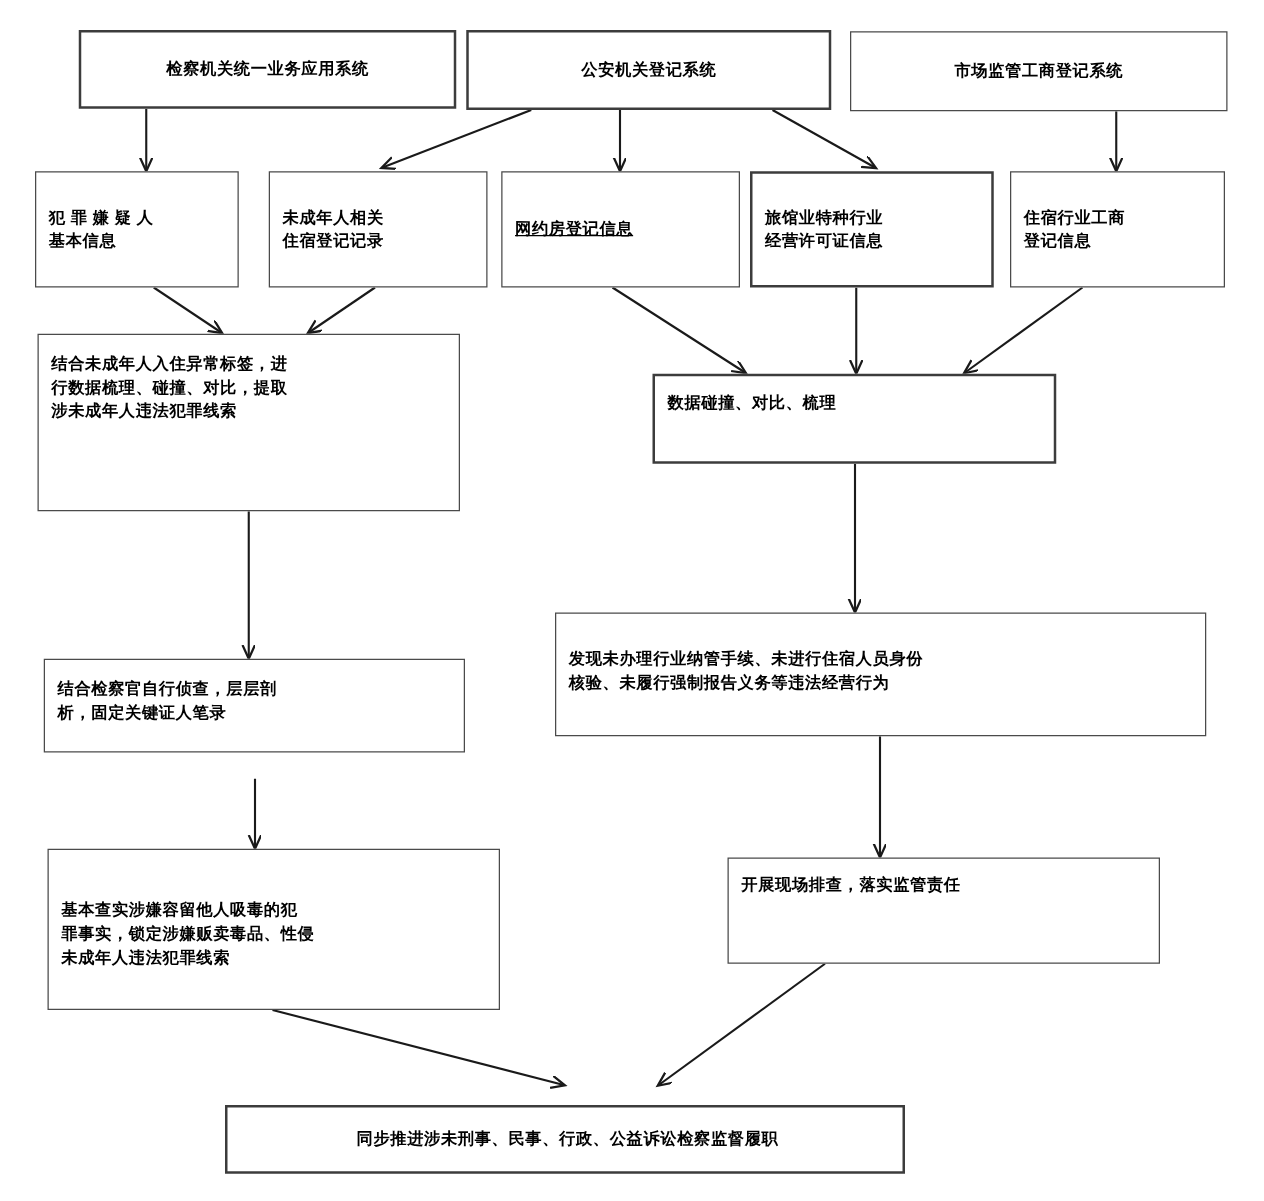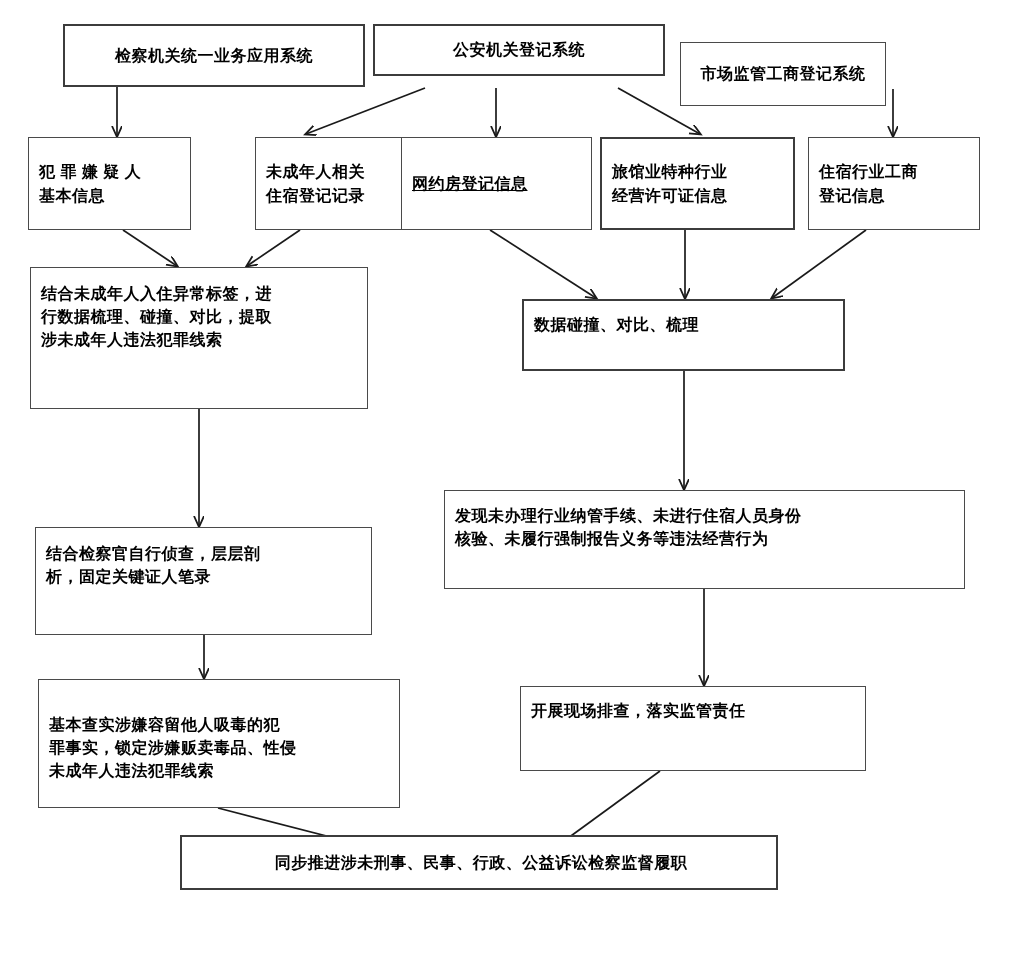--- a/index.html
+++ b/index.html
@@ -38,21 +38,21 @@
   }
   .node .node-text {
     font-family: "Liberation Sans", "DejaVu Sans", sans-serif;
     font-weight: bold;
     color: #000000;
     line-height: 1.45;
     letter-spacing: 0.5px;
     white-space: pre-line;
     width: 100%;
   }
-  .size-md .node-text { font-size: 16px; }
+  .size-md .node-text { font-size: 13px; }
   .center .node-text { text-align: center; }
   .left .node-text { text-align: left; }
   .thin { border-width: 1.5px; border-color: #4a4a4a; }
 </style>
 </head>
 <body>
 
 <div id="flow-root">
 
   <svg id="edges" viewBox="0 0 1011 961" width="1011" height="961" xmlns="http://www.w3.org/2000/svg">
@@ -94,34 +94,34 @@
       <path d="M218,808 L451,868"></path>
 
       <path d="M660,771 L527,868"></path>
     </g>
   </svg>
 
   <div class="node center size-md" style="left:63px; top:24px; width:302px; height:63px;">
     <span class="node-text">检察机关统一业务应用系统</span>
   </div>
 
-  <div class="node center size-md" style="left:373px; top:24px; width:292px; height:52px;">
+  <div class="node center size-md" style="left:373px; top:24px; width:292px; height:64px;">
     <span class="node-text">公安机关登记系统</span>
   </div>
 
-  <div class="node center size-md thin" style="left:680px; top:42px; width:206px; height:64px;justify-content:center;">
+  <div class="node center size-md thin" style="left:680px; top:25px; width:302px; height:64px;justify-content:center;">
     <span class="node-text">市场监管工商登记系统</span>
   </div>
 
   <div class="node left size-md thin" style="left:28px; top:137px; width:163px; height:93px;align-items:center;">
     <span class="node-text">犯 罪 嫌 疑 人
 基本信息</span>
   </div>
 
-  <div class="node left size-md thin" style="left:215px; top:137px; width:175px; height:93px;margin-left:40px;">
+  <div class="node left size-md thin" style="left:215px; top:137px; width:175px; height:93px;">
     <span class="node-text">未成年人相关
 住宿登记记录</span>
   </div>
 
   <div class="node left size-md thin" style="left:401px; top:137px; width:191px; height:93px;text-decoration:underline;">
     <span class="node-text">网约房登记信息</span>
   </div>
 
   <div class="node left size-md" style="left:600px; top:137px; width:195px; height:93px;">
     <span class="node-text">旅馆业特种行业
@@ -132,41 +132,41 @@
     <span class="node-text">结合未成年人入住异常标签，进
 行数据梳理、碰撞、对比，提取
 涉未成年人违法犯罪线索</span>
   </div>
 
   <div class="node left size-md thin" style="left:808px; top:137px; width:172px; height:93px;">
     <span class="node-text">住宿行业工商
 登记信息</span>
   </div>
 
-  <div class="node left size-md thin" style="left:35px; top:527px; width:337px; height:108px; align-items:flex-start; padding-top:14px;">
+  <div class="node left size-md thin" style="left:35px; top:527px; width:337px; height:75px; align-items:flex-start; padding-top:14px;">
     <span class="node-text">结合检察官自行侦查，层层剖
 析，固定关键证人笔录</span>
   </div>
 
   <div class="node left size-md thin" style="left:38px; top:679px; width:362px; height:129px; align-items:center; padding-top:14px;">
     <span class="node-text">基本查实涉嫌容留他人吸毒的犯
 罪事实，锁定涉嫌贩卖毒品、性侵
 未成年人违法犯罪线索</span>
   </div>
 
   <div class="node left size-md" style="left:522px; top:299px; width:323px; height:72px; align-items:flex-start; padding-top:12px;">
     <span class="node-text">数据碰撞、对比、梳理</span>
   </div>
 
-  <div class="node left size-md thin" style="left:444px; top:490px; width:521px; height:99px; align-items:flex-start; padding-top:13px;">
+  <div class="node left size-md thin" style="left:444px; top:490px; width:521px; height:99px; align-items:flex-start; padding-top:27px;">
     <span class="node-text">发现未办理行业纳管手续、未进行住宿人员身份
 核验、未履行强制报告义务等违法经营行为</span>
   </div>
 
-  <div class="node left size-md thin" style="left:520px; top:686px; width:346px; height:85px; align-items:flex-start; padding-top:12px;">
+  <div class="node left size-md thin" style="left:582px; top:686px; width:346px; height:85px; align-items:flex-start; padding-top:12px;">
     <span class="node-text">开展现场排查，落实监管责任</span>
   </div>
 
-  <div class="node center size-md" style="left:180px; top:835px; width:598px; height:55px;padding-left:14px;">
+  <div class="node center size-md" style="left:180px; top:884px; width:544px; height:55px;padding-left:14px;">
     <span class="node-text">同步推进涉未刑事、民事、行政、公益诉讼检察监督履职</span>
   </div>
 
 </div>
 
 </body></html>

